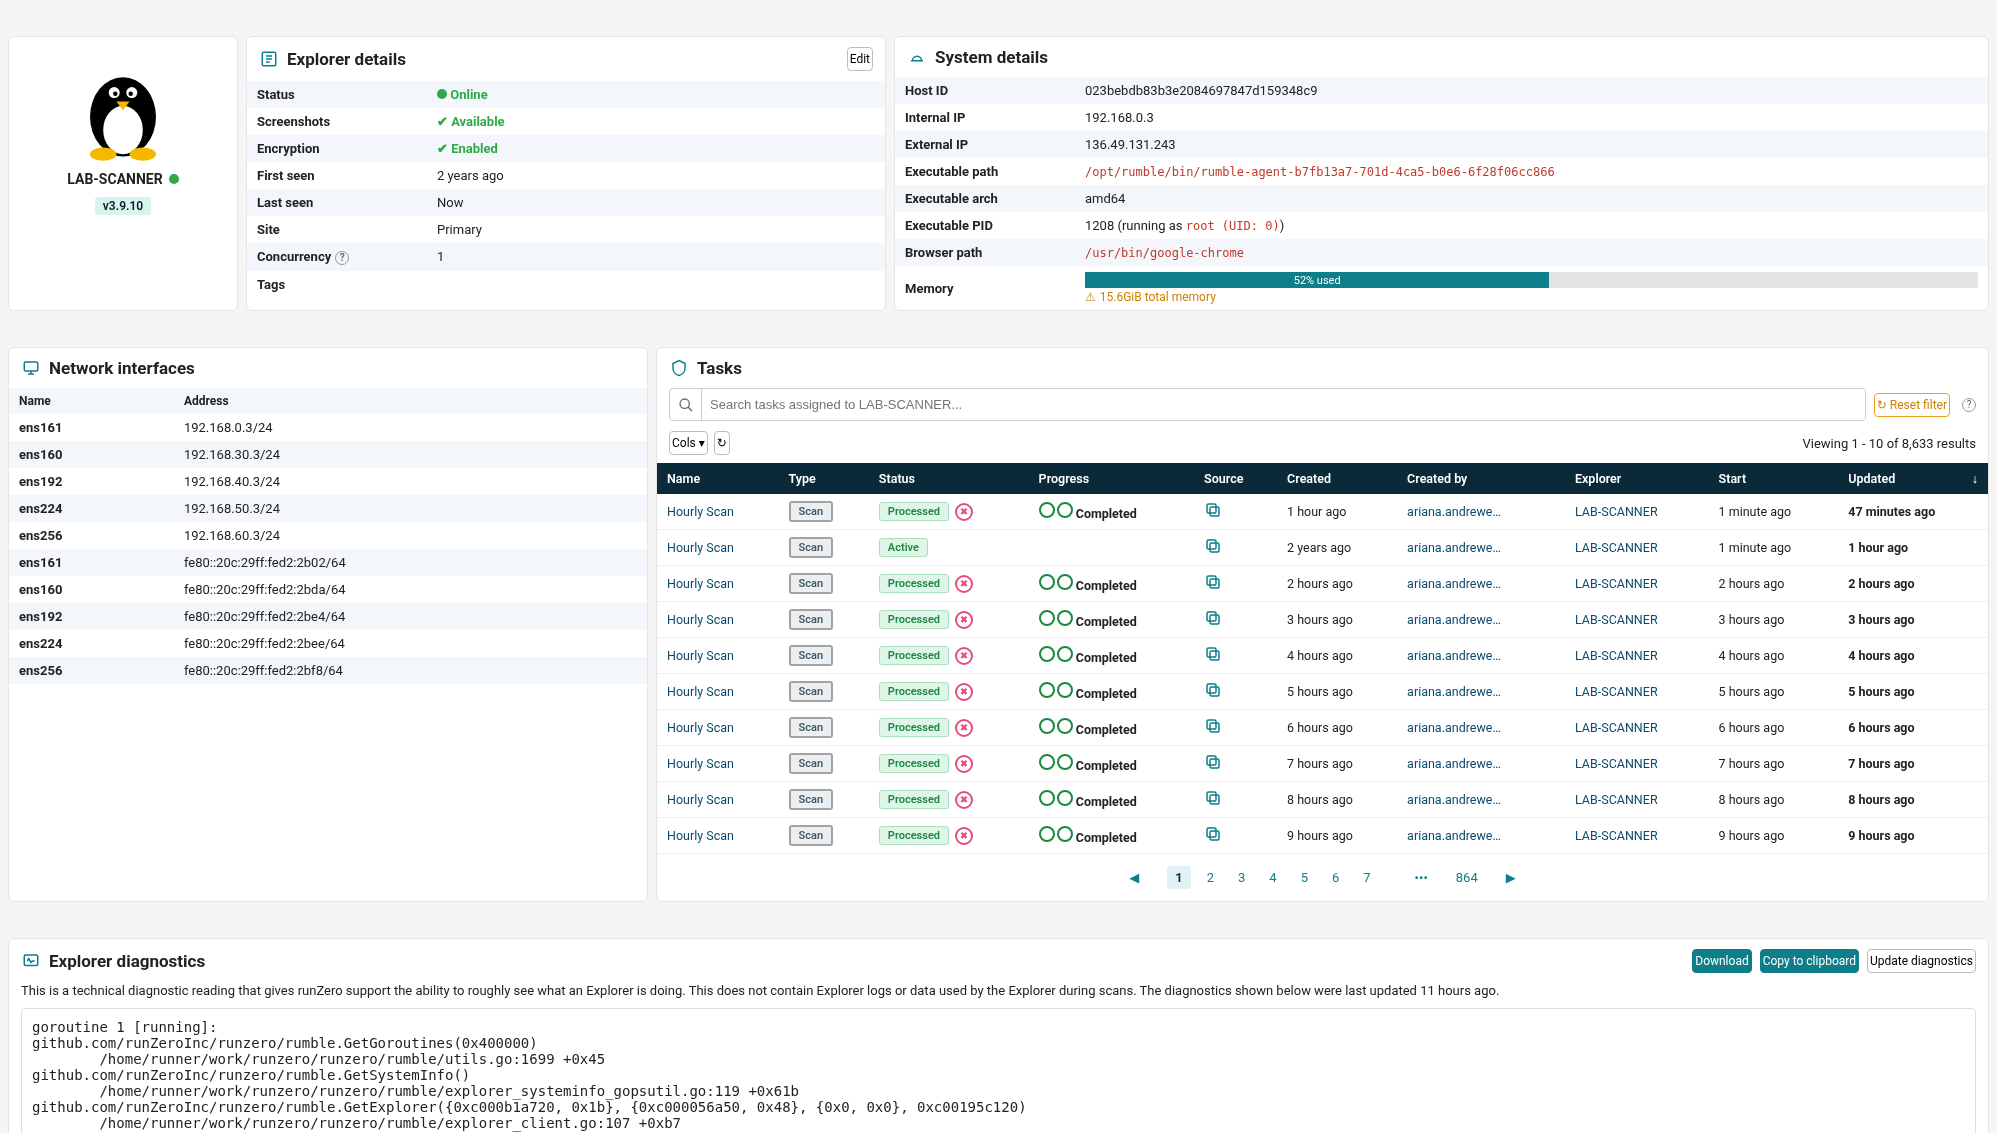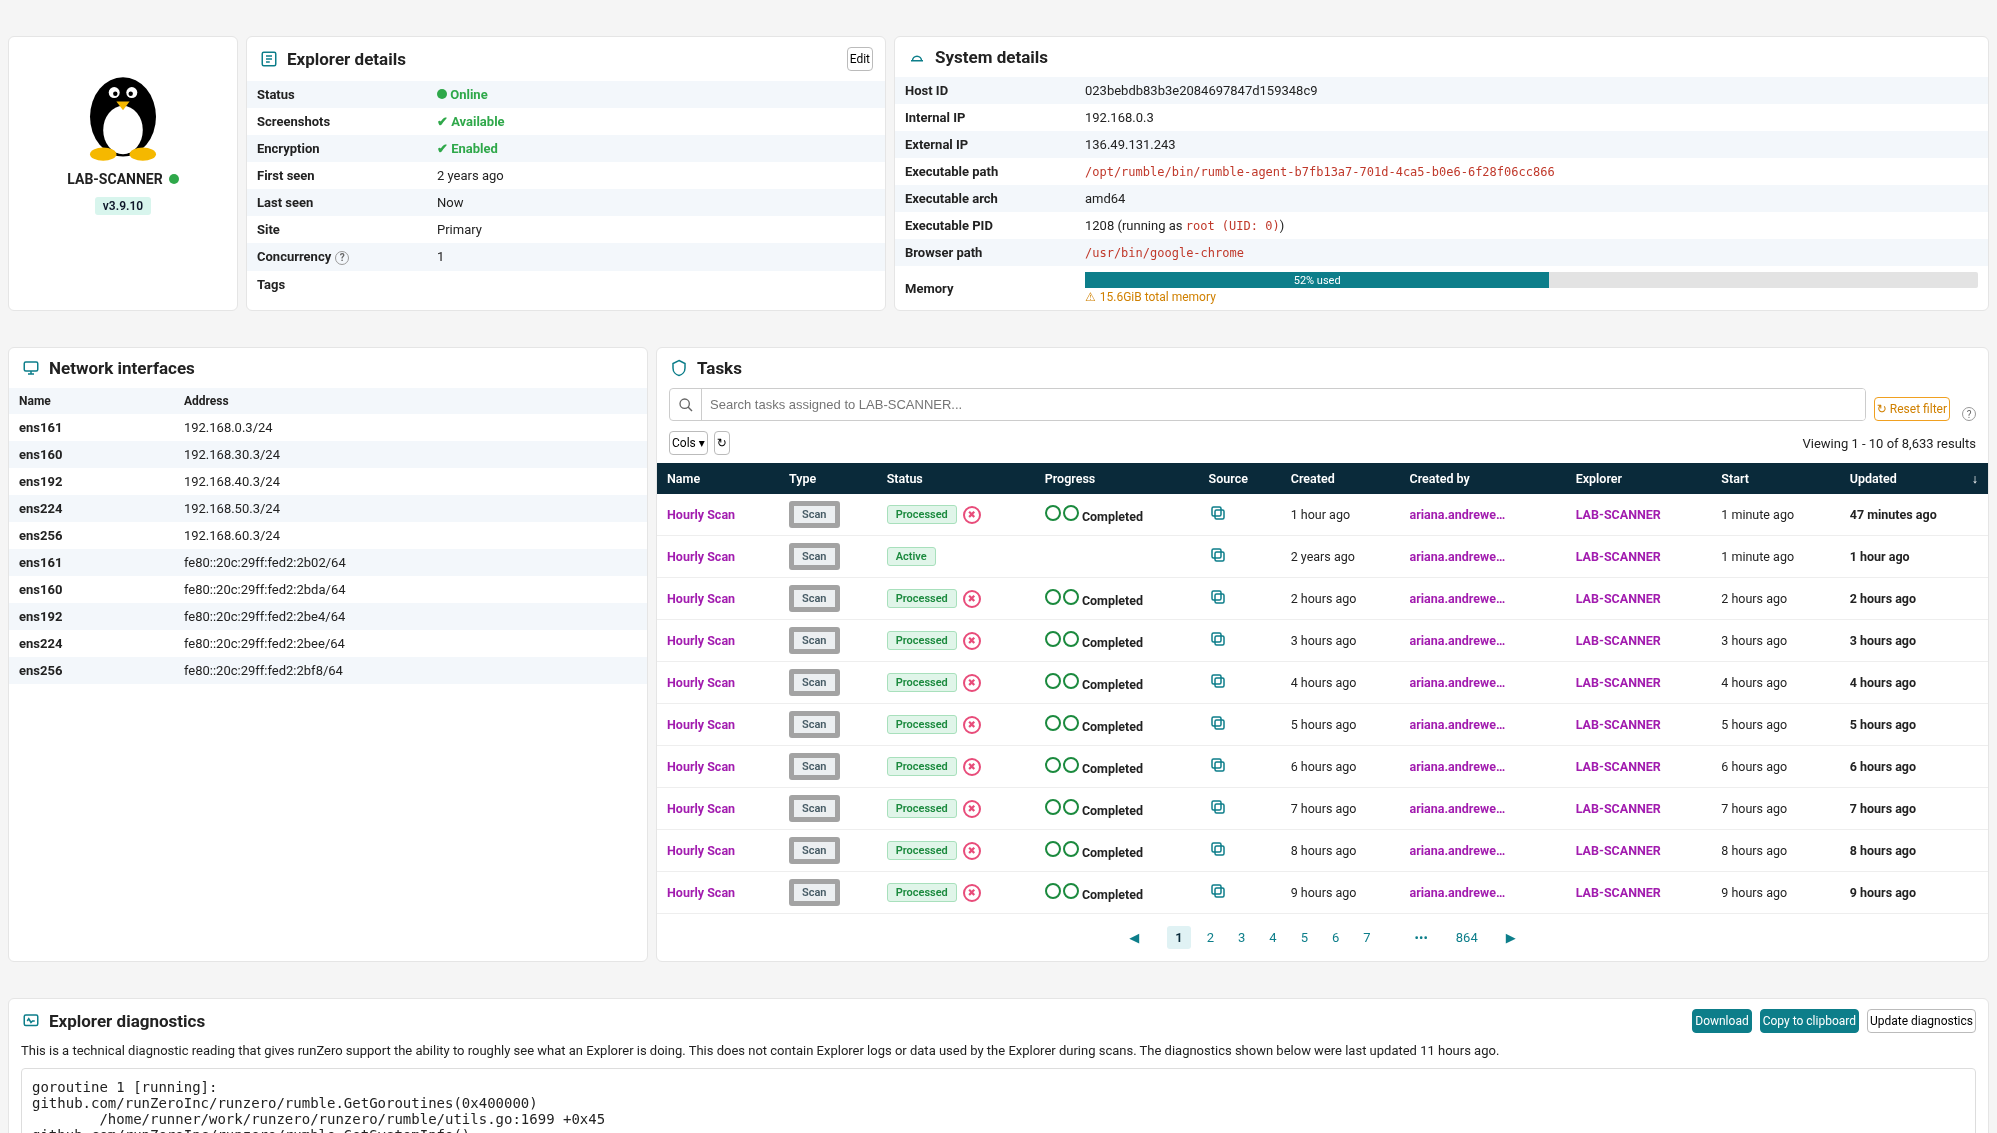--- a/index.html
+++ b/index.html
@@ -25,32 +25,32 @@
 .btn-teal { background: #0d7e8a; color: #fff; border-color: #0d7e8a; }
 .btn-orange { border-color: #f0a020; color: #d08000; }
 .helpico { display:inline-flex; width:14px; height:14px; border:1px solid #999; border-radius:50%; align-items:center; justify-content:center; font-size:10px; color:#666; margin-left:4px;}
 .progress-outer { background: #e3e3e3; height: 16px; border-radius: 2px; width: 100%; position: relative; }
 .progress-inner { background: #0d7e8a; height: 100%; color: #fff; font-size: 11px; display: flex; align-items: center; justify-content: center; }
 .warn { color: #d08000; font-size: 12px; display: flex; align-items: center; gap: 4px; margin-top: 2px;}
 .net-table { width: 100%; border-collapse: collapse; }
 .net-table th { text-align: left; font-weight: 700; padding: 6px 10px; background: #f3f7fb; font-size:12px;}
 .net-table td { padding: 6px 10px; }
 .net-table tbody tr:nth-child(even) { background: #f3f7fb; }
-.search-row { display: flex; gap: 8px; padding: 0 12px 10px; align-items: flex-end; }
+.search-row { display: flex; gap: 8px; padding: 0 12px 10px; align-items: center; }
 .search-box { flex: 1; display: flex; align-items: center; border: 1px solid #ccc; border-radius: 4px; overflow: hidden; }
 .search-box .sico { width: 32px; display: flex; align-items: center; justify-content: center; color: #666; border-right:1px solid #ccc; align-self:stretch;}
 .search-box input { border: none; padding: 8px; flex: 1; font-size: 13px; outline: none; }
 .ctl-row { display: flex; justify-content: space-between; align-items: center; padding: 0 12px 8px; }
 .ctl-row .left { display: flex; gap: 6px; }
 .tasks-table { width: 100%; border-collapse: collapse; font-size: 12.5px; }
 .tasks-table thead th { background: #0a2a3a; color: #fff; text-align: left; padding: 8px 10px; font-weight: 600; }
 .tasks-table tbody td { padding: 7px 10px; border-bottom: 1px solid #eee; vertical-align: middle; }
-.link { color: #a21caf; font-weight: 700; cursor: pointer; }
+.link { color: #0c4a6e; font-weight: 400; cursor: pointer; }
 .badge { border-radius: 3px; padding: 2px 8px; font-size: 11px; font-weight: 600; display: inline-block; }
-.badge-gray { background: #eceff1; color: #455a64; border:5px solid #a3a3a3;}
+.badge-gray { background: #eceff1; color: #455a64; border:2px solid #a3a3a3;}
 .badge-green { background: #e0f5e9; color: #1b8a3e; border:1px solid #a8e0bc;}
 .stopico { width:18px; height:18px; border:2px solid #e84c7a; border-radius:50%; display:inline-flex; align-items:center; justify-content:center; color:#e84c7a; font-size:10px; margin-left:6px; cursor:pointer;}
 .prog-circs { display: inline-flex; gap: 2px; align-items: center; }
 .circ { width: 16px; height: 16px; border: 2px solid #1b8a3e; border-radius: 50%; }
 .srcico { width:18px; height:18px; display:inline-block; color:#0d7e8a; }
 .truncate { max-width: 100px; overflow: hidden; text-overflow: ellipsis; white-space: nowrap; display:inline-block; vertical-align:bottom;}
 .pager { display: flex; justify-content: center; align-items: center; gap: 12px; padding: 12px; color:#0d7e8a; }
 .pager span { cursor: pointer; padding:4px 8px; }
 .pager .cur { background: #e0f2f4; border-radius: 3px; color:#0a2a3a; font-weight:600;}
 .diag-desc { padding: 0 12px 10px; font-size: 13px; }

